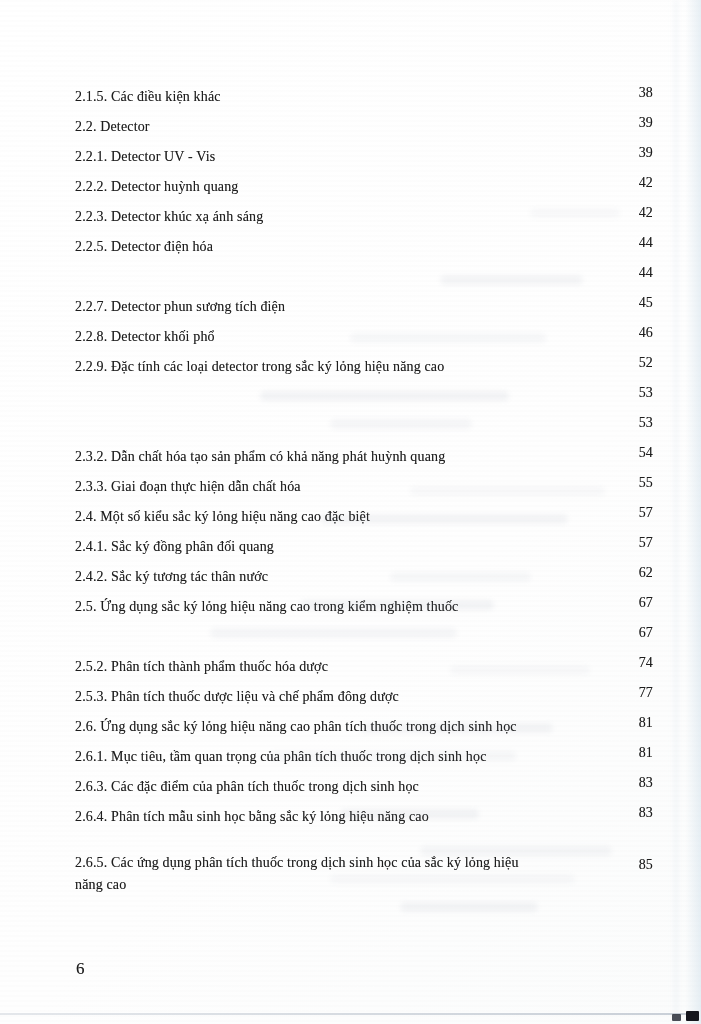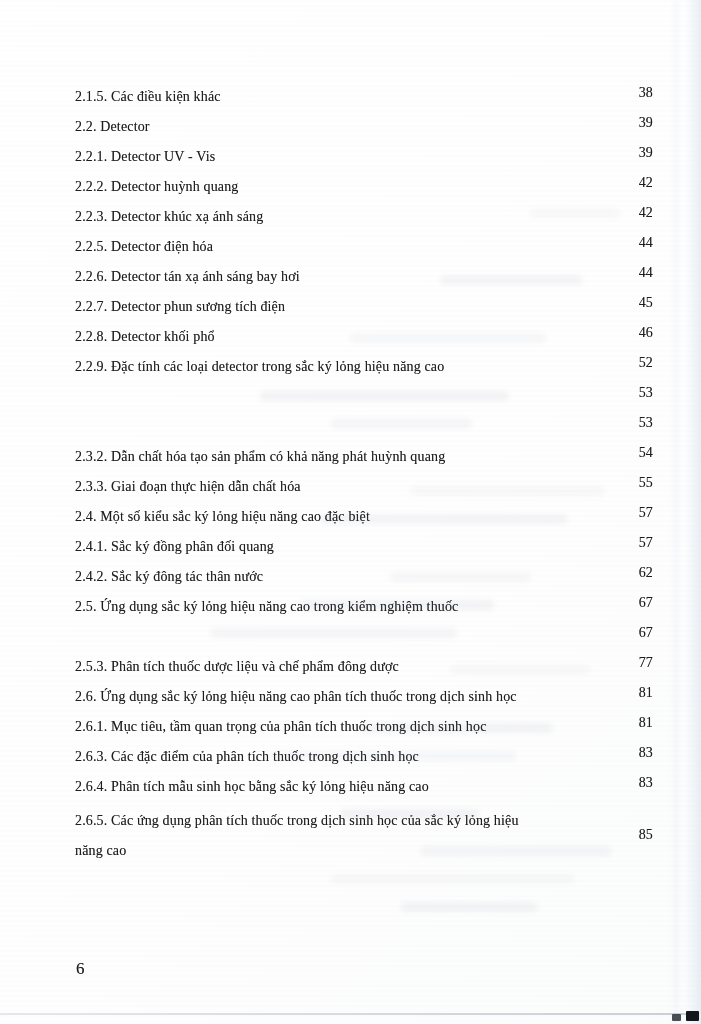--- a/index.html
+++ b/index.html
@@ -35,21 +35,21 @@
     position:absolute;left:0;top:0;white-space:nowrap;line-height:21px;
     text-shadow:0 0 0.5px rgba(20,20,20,0.45);
   }
   .row .n{
     position:absolute;right:0;top:0;line-height:21px;
     transform:translateY(-4px);
     text-shadow:0 0 0.5px rgba(20,20,20,0.45);
   }
   .row.multiline{height:63px;}
   .row.multiline .t{
-    white-space:pre-line;width:545px;line-height:30px;
+    white-space:pre-line;width:545px;line-height:22px;margin-top:16px;
   }
   .row.multiline .n{
     top:auto;bottom:20px;
   }
   
   .ghost{
     position:absolute;height:10px;border-radius:5px;
     background:#8a93a6;filter:blur(2.5px);
     pointer-events:none;
   }
@@ -108,21 +108,20 @@
       </div>
       <div class="row">
         <span class="t">2.2.3. Detector khúc xạ ánh sáng</span>
         <span class="n">42</span>
       </div>
       <div class="row">
         <span class="t">2.2.5. Detector điện hóa</span>
         <span class="n">44</span>
       </div>
       <div class="row">
-        <span class="t">2.2.6. Detector tán xạ ánh sáng bay hơi</span>
         <span class="n">44</span>
       </div>
       <div class="row">
         <span class="t">2.2.7. Detector phun sương tích điện</span>
         <span class="n">45</span>
       </div>
       <div class="row">
         <span class="t">2.2.8. Detector khối phổ</span>
         <span class="n">46</span>
       </div>
@@ -146,29 +145,33 @@
       </div>
       <div class="row">
         <span class="t">2.4. Một số kiểu sắc ký lỏng hiệu năng cao đặc biệt</span>
         <span class="n">57</span>
       </div>
       <div class="row">
         <span class="t">2.4.1. Sắc ký đồng phân đối quang</span>
         <span class="n">57</span>
       </div>
       <div class="row">
-        <span class="t">2.4.2. Sắc ký đông tác thân nước</span>
+        <span class="t">2.4.2. Sắc ký tương tác thân nước</span>
         <span class="n">62</span>
       </div>
       <div class="row">
         <span class="t">2.5. Ứng dụng sắc ký lỏng hiệu năng cao trong kiểm nghiệm thuốc</span>
         <span class="n">67</span>
       </div>
       <div class="row">
         <span class="n">67</span>
+      </div>
+      <div class="row">
+        <span class="t">2.5.2. Phân tích thành phẩm thuốc hóa dược</span>
+        <span class="n">74</span>
       </div>
       <div class="row">
         <span class="t">2.5.3. Phân tích thuốc dược liệu và chế phẩm đông dược</span>
         <span class="n">77</span>
       </div>
       <div class="row">
         <span class="t">2.6. Ứng dụng sắc ký lỏng hiệu năng cao phân tích thuốc trong dịch sinh học</span>
         <span class="n">81</span>
       </div>
       <div class="row">

